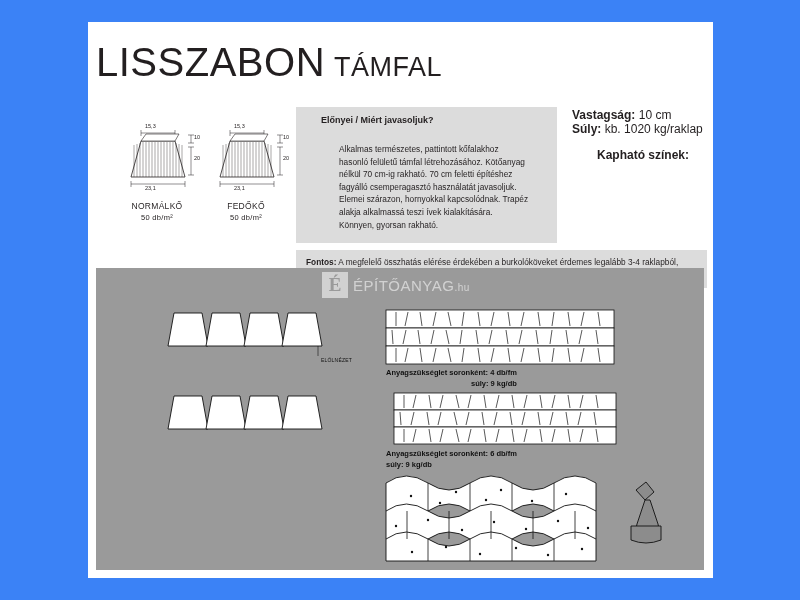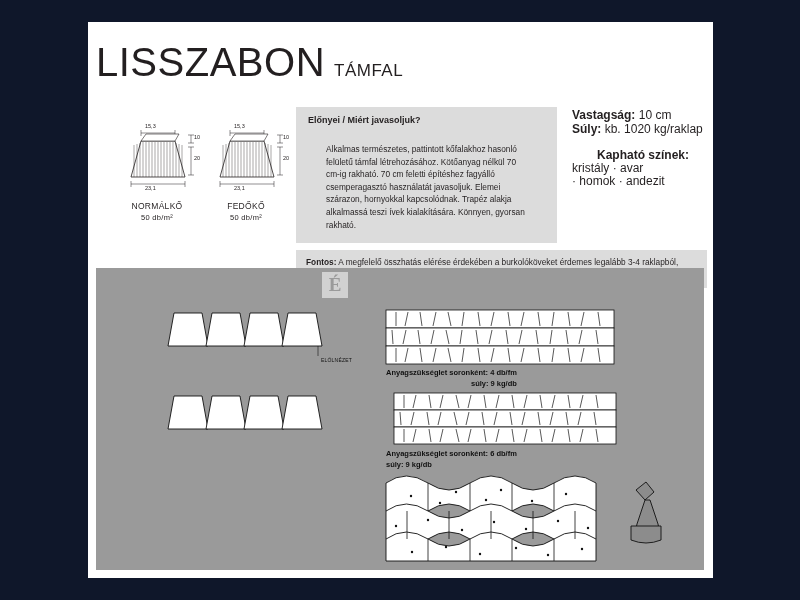--- a/index.html
+++ b/index.html
@@ -12,21 +12,21 @@
     height: 600px;
     overflow: hidden;
     font-family: "Liberation Sans", sans-serif;
   }
   .page {
     position: absolute;
     left: 0;
     top: 0;
     width: 800px;
     height: 600px;
-    background: #0f172a;
+    background: #3b82f6;
   }
   .sheet {
     position: absolute;
     left: 88px;
     top: 22px;
     width: 625px;
     height: 556px;
     background: #ffffff;
   }
 
@@ -41,21 +41,21 @@
     align-items: baseline;
   }
   .title-main {
     font-size: 40px;
     letter-spacing: 0.5px;
     color: #231f20;
     font-weight: 400;
     font-family: "Liberation Sans", sans-serif;
   }
   .title-sub {
-    font-size: 17px;
+    font-size: 27px;
     color: #231f20;
     margin-left: 9px;
     letter-spacing: 0.5px;
     font-weight: 400;
   }
 
   
   .info-band {
     position: absolute;
     left: 8px;
@@ -88,21 +88,21 @@
   }
 
   
   .benefits {
     position: absolute;
     left: 200px;
     top: 0px;
     width: 261px;
     height: 136px;
     background: #dcdcdc;
-    padding: 8px 10px 8px 12px;
+    padding: 8px 10px 8px 25px;
     box-sizing: border-box;
   }
   .benefits h3 {
     margin: 0 0 5px 0;
     font-size: 9px;
     font-weight: bold;
     color: #231f20;
   }
   .benefits p {
     margin: 18px;
@@ -332,36 +332,35 @@
       <div class="specs">
         <div class="row">
           <b>Vastagság:</b>
           <span>10 cm</span>
         </div>
         <div class="row">
           <b>Súly:</b>
           <span>kb. 1020 kg/raklap</span>
         </div>
         <div class="grp-title">Kapható színek:</div>
-        <ul>
-          <li>kristály · avar</li>
-          <li>· homok · andezit</li>
-        </ul>
       </div>
 
       <div class="important">
         <b>Fontos:</b>
         <span>A megfelelő összhatás elérése érdekében a burkolóköveket érdemes legalább 3-4 raklapból, véletlenszerűen válogatni, hogy a kövek váltakozva kerüljenek lefektetésre.</span>
       </div>
     </div>
 
     <div class="panel">
 
       <div class="watermark">
         <div class="wm-badge">É</div>
+        <div class="wm-text">
+          <span>ÉPÍTŐANYAG</span><span class="suffix">.hu</span>
+        </div>
       </div>
 
       <svg width="600" height="300" style="position:absolute;left:0;top:0;">
 
         <g fill="#ffffff" stroke="#111" stroke-width="0.9">
           <polygon points="78,45 106,45 112,78 72,78"></polygon>
           <polygon points="116,45 144,45 150,78 110,78"></polygon>
           <polygon points="154,45 182,45 188,78 148,78"></polygon>
           <polygon points="192,45 220,45 226,78 186,78"></polygon>
         </g>

